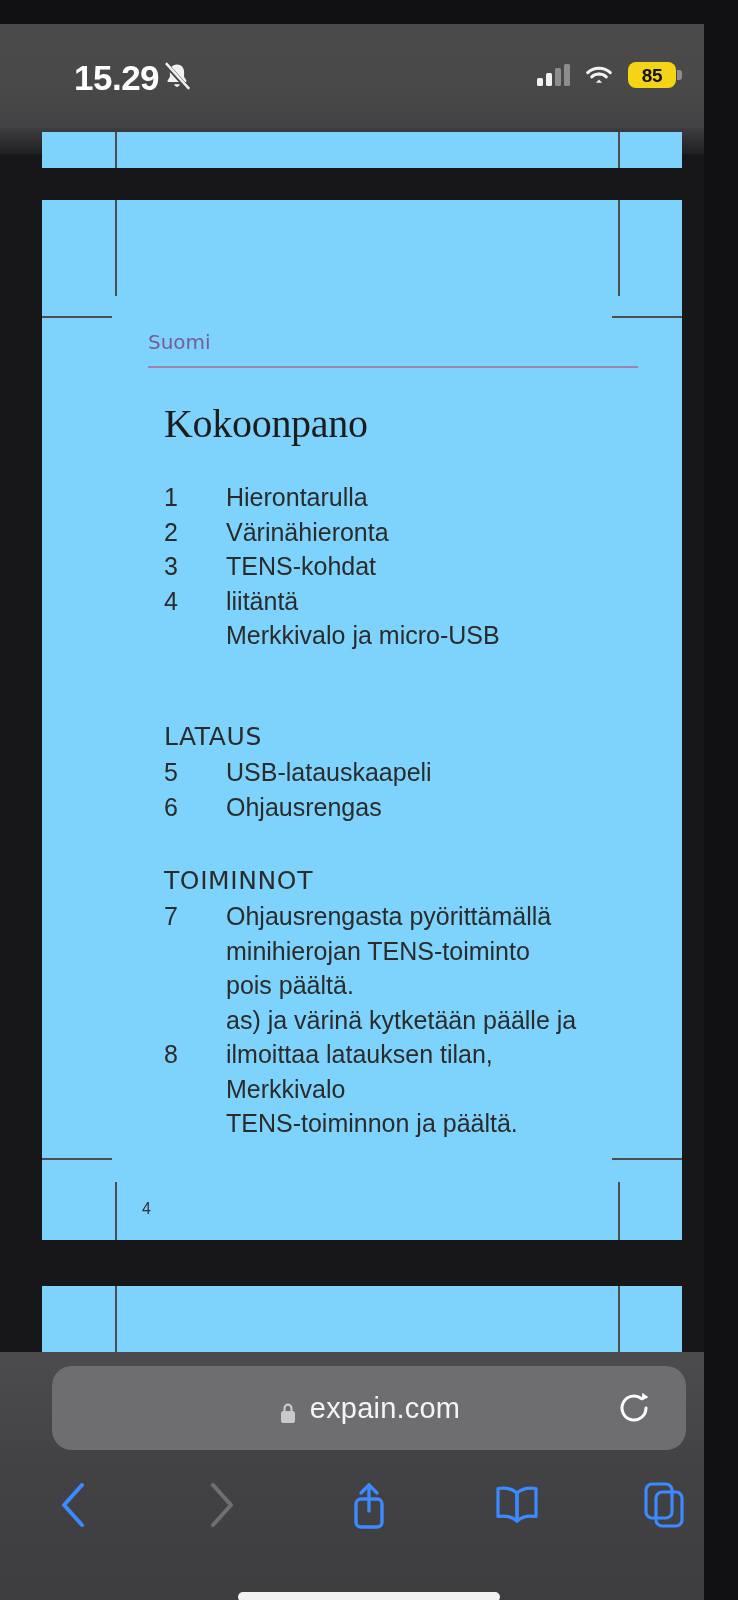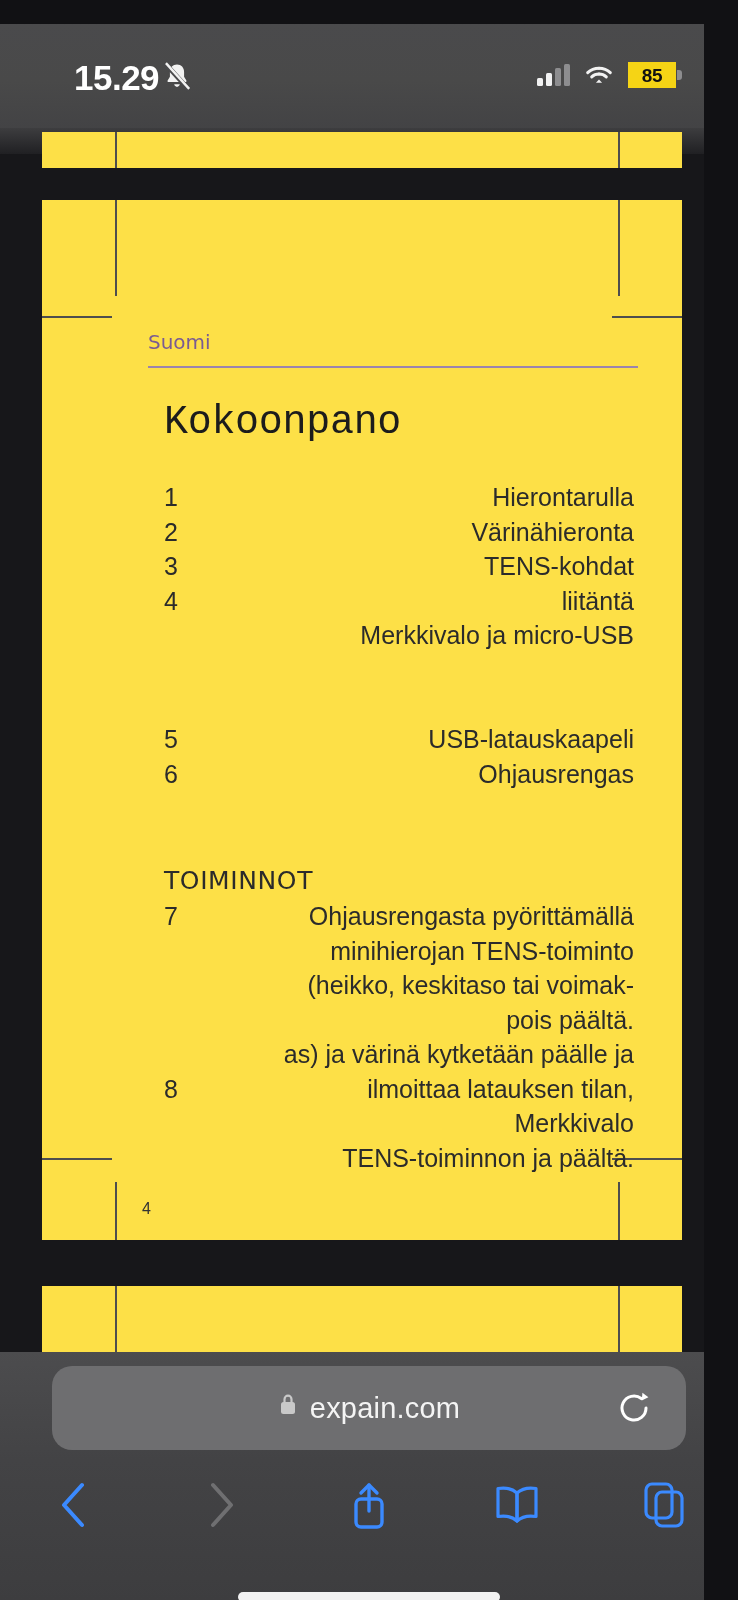--- a/index.html
+++ b/index.html
@@ -40,21 +40,21 @@
   .sig { display: flex; align-items: flex-end; gap: 3px; height: 22px; }
   .sig i { display: block; width: 6px; border-radius: 1.5px; background: #f2f2f2; }
   .sig i.b1 { height: 8px; }
   .sig i.b2 { height: 13px; }
   .sig i.b3 { height: 18px; background: #8d8d8f; }
   .sig i.b4 { height: 22px; background: #8d8d8f; }
   .wifi-icon { width: 30px; height: 22px; }
   .battery {
     position: relative;
     width: 48px; height: 26px;
-    background: #f5d415; border-radius: 0;
+    background: #f5d415; border-radius: 8px;
     display: flex; align-items: center; justify-content: center;
   }
   .battery .lvl {
     font-size: 19px; font-weight: bold; color: #111;
     letter-spacing: -0.3px; line-height: 1;
   }
   .battery:after {
     content: ""; position: absolute; right: -6px; top: 8px;
     width: 5px; height: 10px; border-radius: 0 3px 3px 0;
     background: #8d8d8f;
@@ -67,21 +67,21 @@
     background: #17171a;
     overflow: hidden;
   }
   .backdrop-top {
     position: absolute; top: 0; left: 0; width: 738px; height: 26px;
     background: linear-gradient(180deg, #3d3d3f 0%, #202023 100%);
   }
 
   .page {
     position: absolute; left: 42px; width: 640px;
-    background: #fde047;
+    background: #7dd3fc;
     padding-left: 15px;
   }
   .page-prev { top: 4px;  height: 36px; }
   .page-main { top: 72px; height: 1040px; }
   .page-next { top: 1158px; height: 66px; }
 
   
   .cm { position: absolute; background: #4e4e4e; }
   .cm.v { width: 2px; }
   .cm.h { height: 2px; }
@@ -94,53 +94,53 @@
     font-family: "DejaVu Sans", sans-serif;
   }
   .rule {
     position: absolute; left: 106px; top: 166px;
     width: 490px; height: 2px; background: #9b84ad;
   }
   .doc-title {
     position: absolute; left: 122px; top: 200px;
     font-size: 40px; color: #1c1c1c; font-weight: normal;
     letter-spacing: -0.3px;
-    font-family: Liberation Mono, monospace;
+    font-family: Liberation Serif, serif;
   }
 
   .section { position: absolute; left: 122px; width: 470px; }
   .section-title {
     font-size: 25px; color: #2b2b2b; letter-spacing: 0.6px;
     margin-bottom: 4px;
     font-family: "DejaVu Sans", sans-serif;
   }
   .item { display: flex; font-size: 25px; color: #2b2b2b; line-height: 1.38; }
   .item .num { width: 62px; flex: 0 0 62px; }
   .item .txt { flex: 1 1 auto; }
-  .item .txt .ln { display: block; text-align: right; }
+  .item .txt .ln { display: block; }
 
   .pagenum {
     position: absolute; left: 100px; top: 1000px;
     font-size: 16px; color: #333;
   }
 
   
   .chrome {
     position: absolute; left: 0; top: 1328px;
     width: 738px; height: 272px;
     background: linear-gradient(180deg, #4c4c4e 0%, #434345 40%, #3c3c3e 100%);
     z-index: 40;
   }
   .urlbar {
     position: absolute; left: 52px; top: 14px;
     width: 634px; height: 84px;
     background: #6e6e70; border-radius: 20px;
     display: flex; align-items: center; justify-content: center;
   }
-  .url-inner { display: flex; align-items: flex-start; gap: 12px; }
+  .url-inner { display: flex; align-items: flex-end; gap: 12px; }
   .lock-icon { width: 20px; height: 24px; }
   .url-text { font-size: 29px; color: #f4f4f4; letter-spacing: 0.2px; }
   .reload-icon {
     position: absolute; right: 34px; top: 24px;
     width: 36px; height: 36px;
   }
 
   .toolbar {
     position: absolute; left: 0; top: 108px;
     width: 738px; height: 90px;
@@ -238,20 +238,21 @@
                 <span class="num">4</span>
                 <span class="txt">
                   <span class="ln">liitäntä</span>
                   <span class="ln">Merkkivalo ja micro-USB</span>
                 </span>
               </div>
             </div>
         </div>
 
         <div class="section" id="sec1" style="top:522px;">
+          <div class="section-title">LATAUS</div>
           <div class="items">
               <div class="item">
                 <span class="num">5</span>
                 <span class="txt">
                   <span class="ln">USB-latauskaapeli</span>
                 </span>
               </div>
               <div class="item">
                 <span class="num">6</span>
                 <span class="txt">
@@ -262,21 +263,20 @@
         </div>
 
         <div class="section" id="sec2" style="top:666px;">
           <div class="section-title">TOIMINNOT</div>
           <div class="items">
               <div class="item">
                 <span class="num">7</span>
                 <span class="txt">
                   <span class="ln">Ohjausrengasta pyörittämällä</span>
                   <span class="ln">minihierojan TENS-toiminto</span>
-                  <span class="ln">(heikko, keskitaso tai voimak-</span>
                   <span class="ln">pois päältä.</span>
                   <span class="ln">as) ja värinä kytketään päälle ja</span>
                 </span>
               </div>
               <div class="item">
                 <span class="num">8</span>
                 <span class="txt">
                   <span class="ln">ilmoittaa latauksen tilan,</span>
                   <span class="ln">Merkkivalo</span>
                   <span class="ln">TENS-toiminnon ja päältä.</span>

